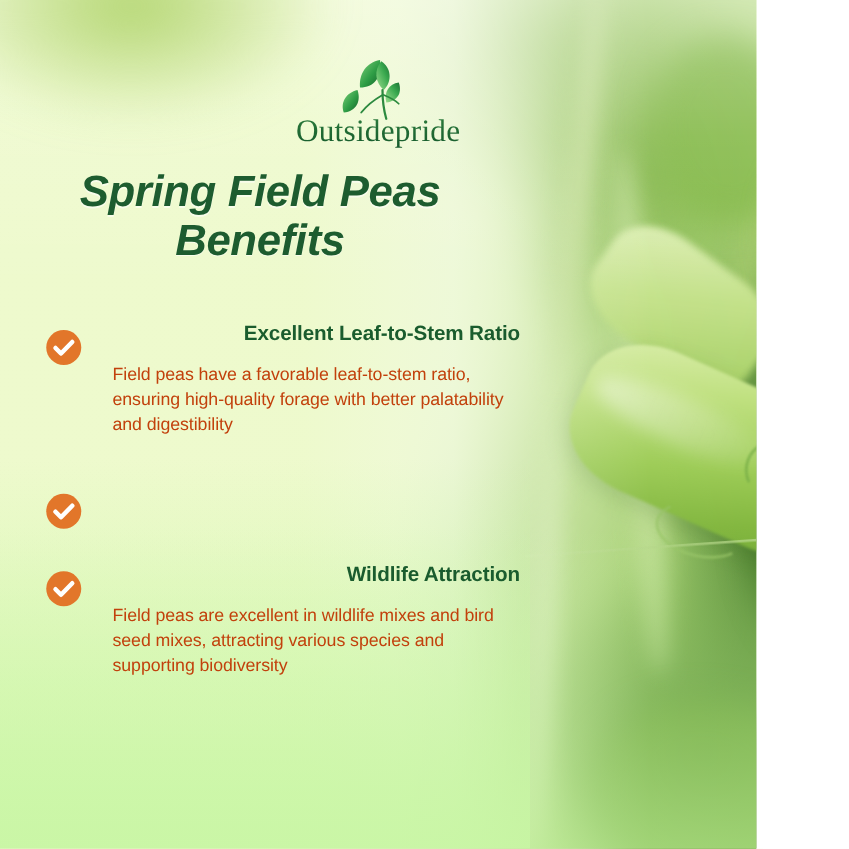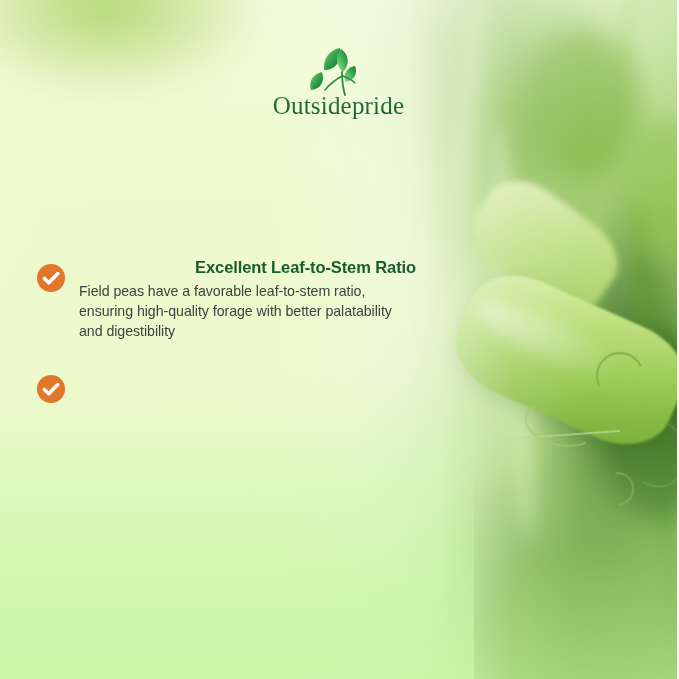--- a/index.html
+++ b/index.html
@@ -2,21 +2,21 @@
 <html><head>
 <meta charset="utf-8">
 <style>
   html, body {
     margin: 0;
     padding: 0;
     background: #ffffff;
   }
   #infographic {
     position: relative;
-    width: 677px;
+    width: 605px;
     height: 679px;
     overflow: hidden;
     font-family: "Liberation Sans", sans-serif;
     background: #dff3b8;
   }
 
   
   .photo-layer {
     position: absolute;
     inset: 0;
@@ -229,23 +229,23 @@
     font-size: 16.5px;
     font-weight: bold;
     color: #1a5c2e;
     line-height: 1.2;
     margin: 0 0 3px 0;
     letter-spacing: -0.1px;
     text-align: right;
   }
   .benefit-desc {
     font-size: 14.2px;
-    color: #404040;
+    color: #c2410c;
     line-height: 1.42;
-    margin: 1px;
+    margin: 12px;
     letter-spacing: -0.05px;
   }
 </style>
 </head>
 <body>
 
 <div id="infographic">
 
   <div class="photo-layer">
     <div class="photo-base"></div>
@@ -293,20 +293,24 @@
         <path d="M39 7 C47 12 48 23 41 30 C34 24 33 14 39 7 Z" fill="url(#lg2)"></path>
         <path d="M20 30 C11 32 6 40 9 48 C19 47 23 39 20 30 Z" fill="url(#lg1)"></path>
         <path d="M53 24 C45 25 41 32 43 40 C52 39 56 32 53 24 Z" fill="url(#lg2)"></path>
         <path d="M40 30 C40 38 41 46 43 53" stroke="#2c8a3f" stroke-width="1.8" fill="none" stroke-linecap="round"></path>
         <path d="M40 34 C33 38 27 43 23 48" stroke="#2c8a3f" stroke-width="1.5" fill="none" stroke-linecap="round"></path>
         <path d="M41 34 C46 36 50 38 53 41" stroke="#2c8a3f" stroke-width="1.4" fill="none" stroke-linecap="round"></path>
       </svg>
       <div class="logo-word">Outsidepride</div>
     </div>
 
+    <div class="title">
+      <span class="title-line">Spring Field Peas</span>
+      <span class="title-line">Benefits</span>
+    </div>
 
     <div class="benefits">
 
       <div class="benefit">
         <svg class="check-icon" viewBox="0 0 30 30">
           <circle cx="15" cy="15" r="14" fill="#e2762a"></circle>
           <path d="M8.4 15.4 L12.8 19.8 L21.8 10.6" stroke="#ffffff" stroke-width="3.6" fill="none" stroke-linecap="round" stroke-linejoin="round"></path>
         </svg>
         <div class="benefit-text">
           <p class="benefit-title">Excellent Leaf-to-Stem Ratio</p>
@@ -316,16 +320,26 @@
 
       <div class="benefit">
         <svg class="check-icon" viewBox="0 0 30 30">
           <circle cx="15" cy="15" r="14" fill="#e2762a"></circle>
           <path d="M8.4 15.4 L12.8 19.8 L21.8 10.6" stroke="#ffffff" stroke-width="3.6" fill="none" stroke-linecap="round" stroke-linejoin="round"></path>
         </svg>
         <div class="benefit-text">
         </div>
       </div>
 
+      <div class="benefit">
+        <svg class="check-icon" viewBox="0 0 30 30">
+          <circle cx="15" cy="15" r="14" fill="#e2762a"></circle>
+          <path d="M8.4 15.4 L12.8 19.8 L21.8 10.6" stroke="#ffffff" stroke-width="3.6" fill="none" stroke-linecap="round" stroke-linejoin="round"></path>
+        </svg>
+        <div class="benefit-text">
+          <p class="benefit-title">Wildlife Attraction</p>
+          <p class="benefit-desc">Field peas are excellent in wildlife mixes and bird seed mixes, attracting various species and supporting biodiversity</p>
+        </div>
+      </div>
 
     </div>
   </div>
 </div>
 
 </body></html>

